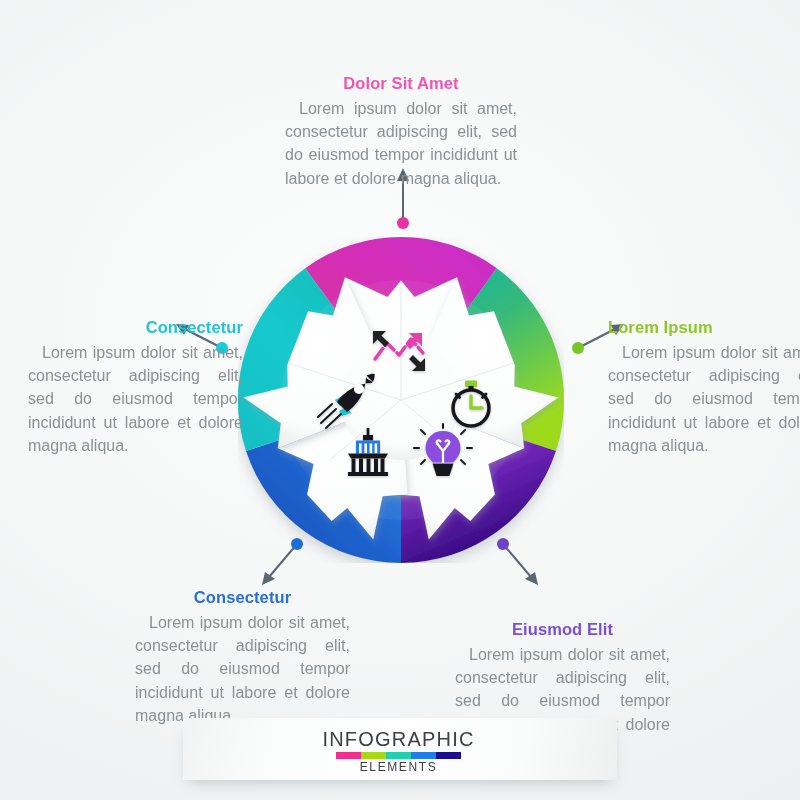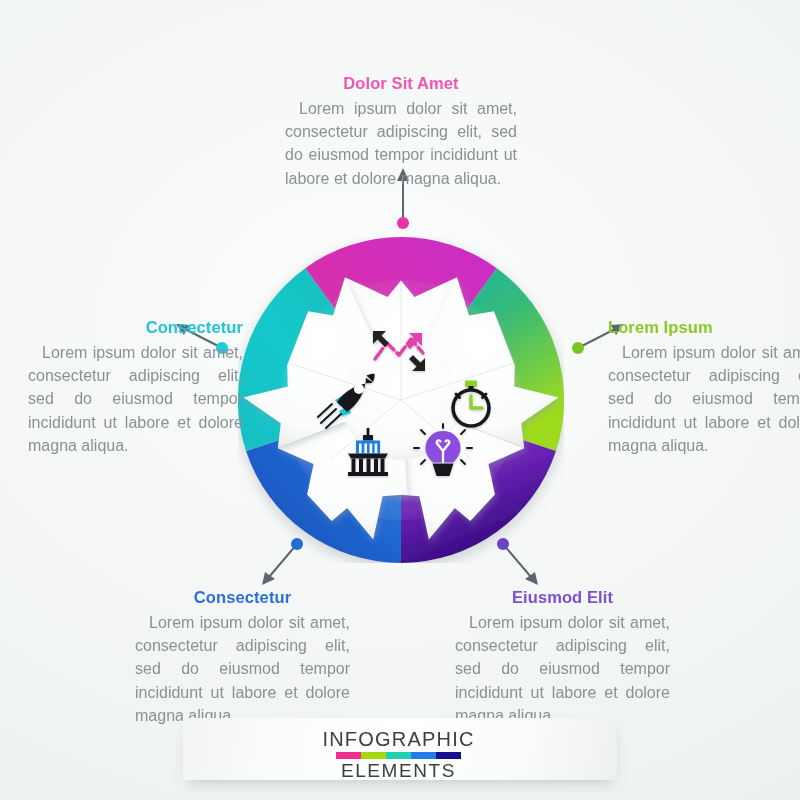--- a/index.html
+++ b/index.html
@@ -44,21 +44,21 @@
     text-indent: 14px;
   }
   .block.center .title { text-align: center; }
   .block.right  .title { text-align: right; }
   .block.left   .title { text-align: left; }
 
   #block-top     { left: 285px; top: 74px;  width: 232px; }
   #block-right   { left: 568px; top: 318px; width: 215px; margin-left: 40px; }
   #block-left    { left: 8px;   top: 318px; width: 215px; margin-left: 20px; }
   #block-bl      { left: 135px; top: 588px; width: 215px; }
-  #block-br      { left: 455px; top: 588px; width: 215px; }
+  #block-br      { left: 455px; top: 620px; width: 215px; }
 
   
   .connector { position: absolute; overflow: visible; }
 
   
   #wheel {
     position: absolute;
     left: 238px;
     top: 237px;
     width: 326px;
@@ -91,21 +91,21 @@
     line-height: 1;
   }
   #footer .logo-bar {
     width: 125px;
     height: 7px;
     margin: 3px auto 2px auto;
     display: flex;
   }
   #footer .logo-bar i { flex: 1 1 20%; display: block; }
   #footer .logo-bottom {
-    font-size: 19px;
+    font-size: 12px;
     letter-spacing: 1.6px;
     color: #3c4043;
     line-height: 1;
   }
 </style>
 </head>
 <body>
 
 <div id="canvas">
 

